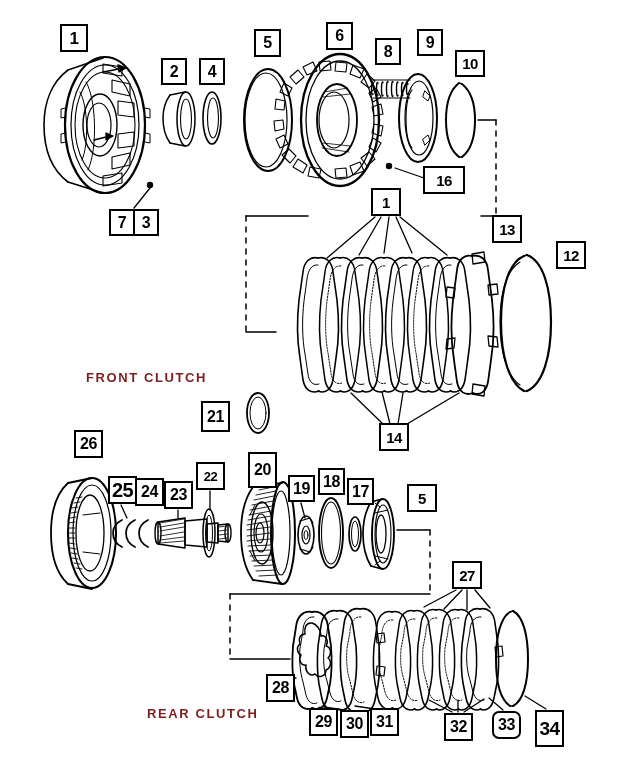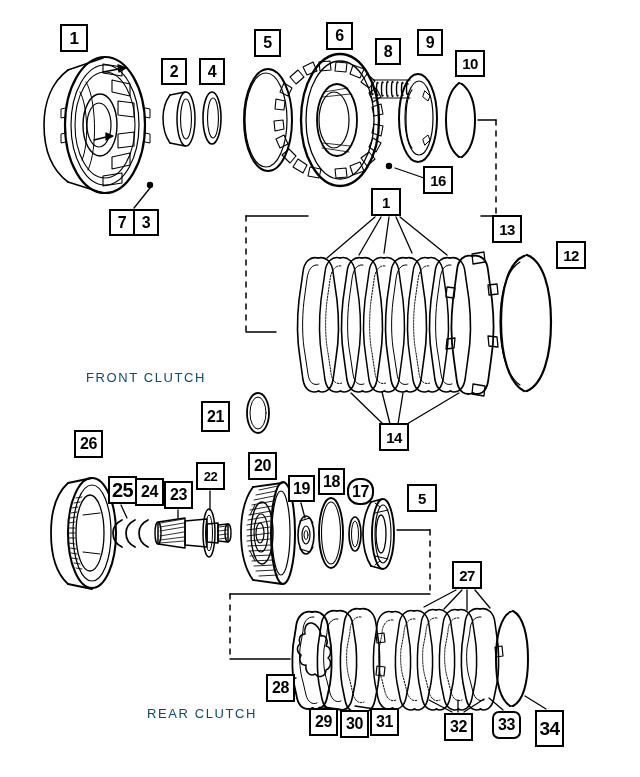--- a/index.html
+++ b/index.html
@@ -32,24 +32,24 @@
     font-weight: bold;
     text-align: center;
     line-height: 1;
     display: flex;
     align-items: center;
     justify-content: center;
     letter-spacing: -0.5px;
   }
   .section-label {
     position: absolute;
-    color: #0c4a6e;
+    color: #7f1d1d;
     font-family: "Liberation Sans", sans-serif;
     font-size: 13px;
-    font-weight: normal;
+    font-weight: bold;
     letter-spacing: 1.6px;
     white-space: nowrap;
   }
 </style>
 </head>
 <body>
 
 <div id="page">
 
   <svg id="art" viewBox="0 0 640 777" xmlns="http://www.w3.org/2000/svg">
@@ -569,25 +569,25 @@
   <div class="callout" style="left:326px;top:22px;width:27px;height:28px;font-size:16px;">6</div>
   <div class="callout" style="left:109px;top:209px;width:26px;height:27px;font-size:16px;">7</div>
   <div class="callout" style="left:375px;top:38px;width:26px;height:27px;font-size:16px;">8</div>
   <div class="callout" style="left:417px;top:29px;width:26px;height:27px;font-size:16px;">9</div>
   <div class="callout" style="left:455px;top:50px;width:30px;height:27px;font-size:15px;">10</div>
   <div class="callout" style="left:371px;top:188px;width:30px;height:28px;font-size:15px;">1</div>
   <div class="callout" style="left:556px;top:241px;width:30px;height:28px;font-size:15px;">12</div>
   <div class="callout" style="left:492px;top:215px;width:30px;height:28px;font-size:15px;">13</div>
   <div class="callout" style="left:379px;top:423px;width:30px;height:28px;font-size:15px;">14</div>
   <div class="callout" style="left:407px;top:484px;width:30px;height:28px;font-size:15px;">5</div>
-  <div class="callout" style="left:423px;top:166px;width:30px;height:28px;font-size:15px;">16</div>
-  <div class="callout" style="left:347px;top:478px;width:27px;height:27px;font-size:16px;border-radius:12px;">17</div>
+  <div class="callout" style="left:423px;top:166px;width:42px;height:28px;font-size:15px;">16</div>
+  <div class="callout" style="left:347px;top:478px;width:27px;height:27px;font-size:16px;">17</div>
   <div class="callout" style="left:318px;top:468px;width:27px;height:27px;font-size:16px;">18</div>
   <div class="callout" style="left:288px;top:475px;width:27px;height:27px;font-size:16px;">19</div>
-  <div class="callout" style="left:248px;top:452px;width:29px;height:28px;font-size:16px;">20</div>
+  <div class="callout" style="left:248px;top:452px;width:29px;height:36px;font-size:16px;">20</div>
   <div class="callout" style="left:201px;top:401px;width:29px;height:31px;font-size:16px;">21</div>
   <div class="callout" style="left:196px;top:462px;width:29px;height:28px;font-size:13px;">22</div>
   <div class="callout" style="left:164px;top:481px;width:29px;height:28px;font-size:16px;">23</div>
   <div class="callout" style="left:135px;top:478px;width:29px;height:28px;font-size:16px;">24</div>
   <div class="callout" style="left:108px;top:476px;width:29px;height:28px;font-size:20px;">25</div>
   <div class="callout" style="left:74px;top:430px;width:29px;height:28px;font-size:16px;">26</div>
   <div class="callout" style="left:452px;top:561px;width:30px;height:28px;font-size:15px;">27</div>
   <div class="callout" style="left:266px;top:674px;width:29px;height:28px;font-size:16px;">28</div>
   <div class="callout" style="left:309px;top:708px;width:29px;height:28px;font-size:16px;">29</div>
   <div class="callout" style="left:340px;top:710px;width:29px;height:28px;font-size:16px;">30</div>

